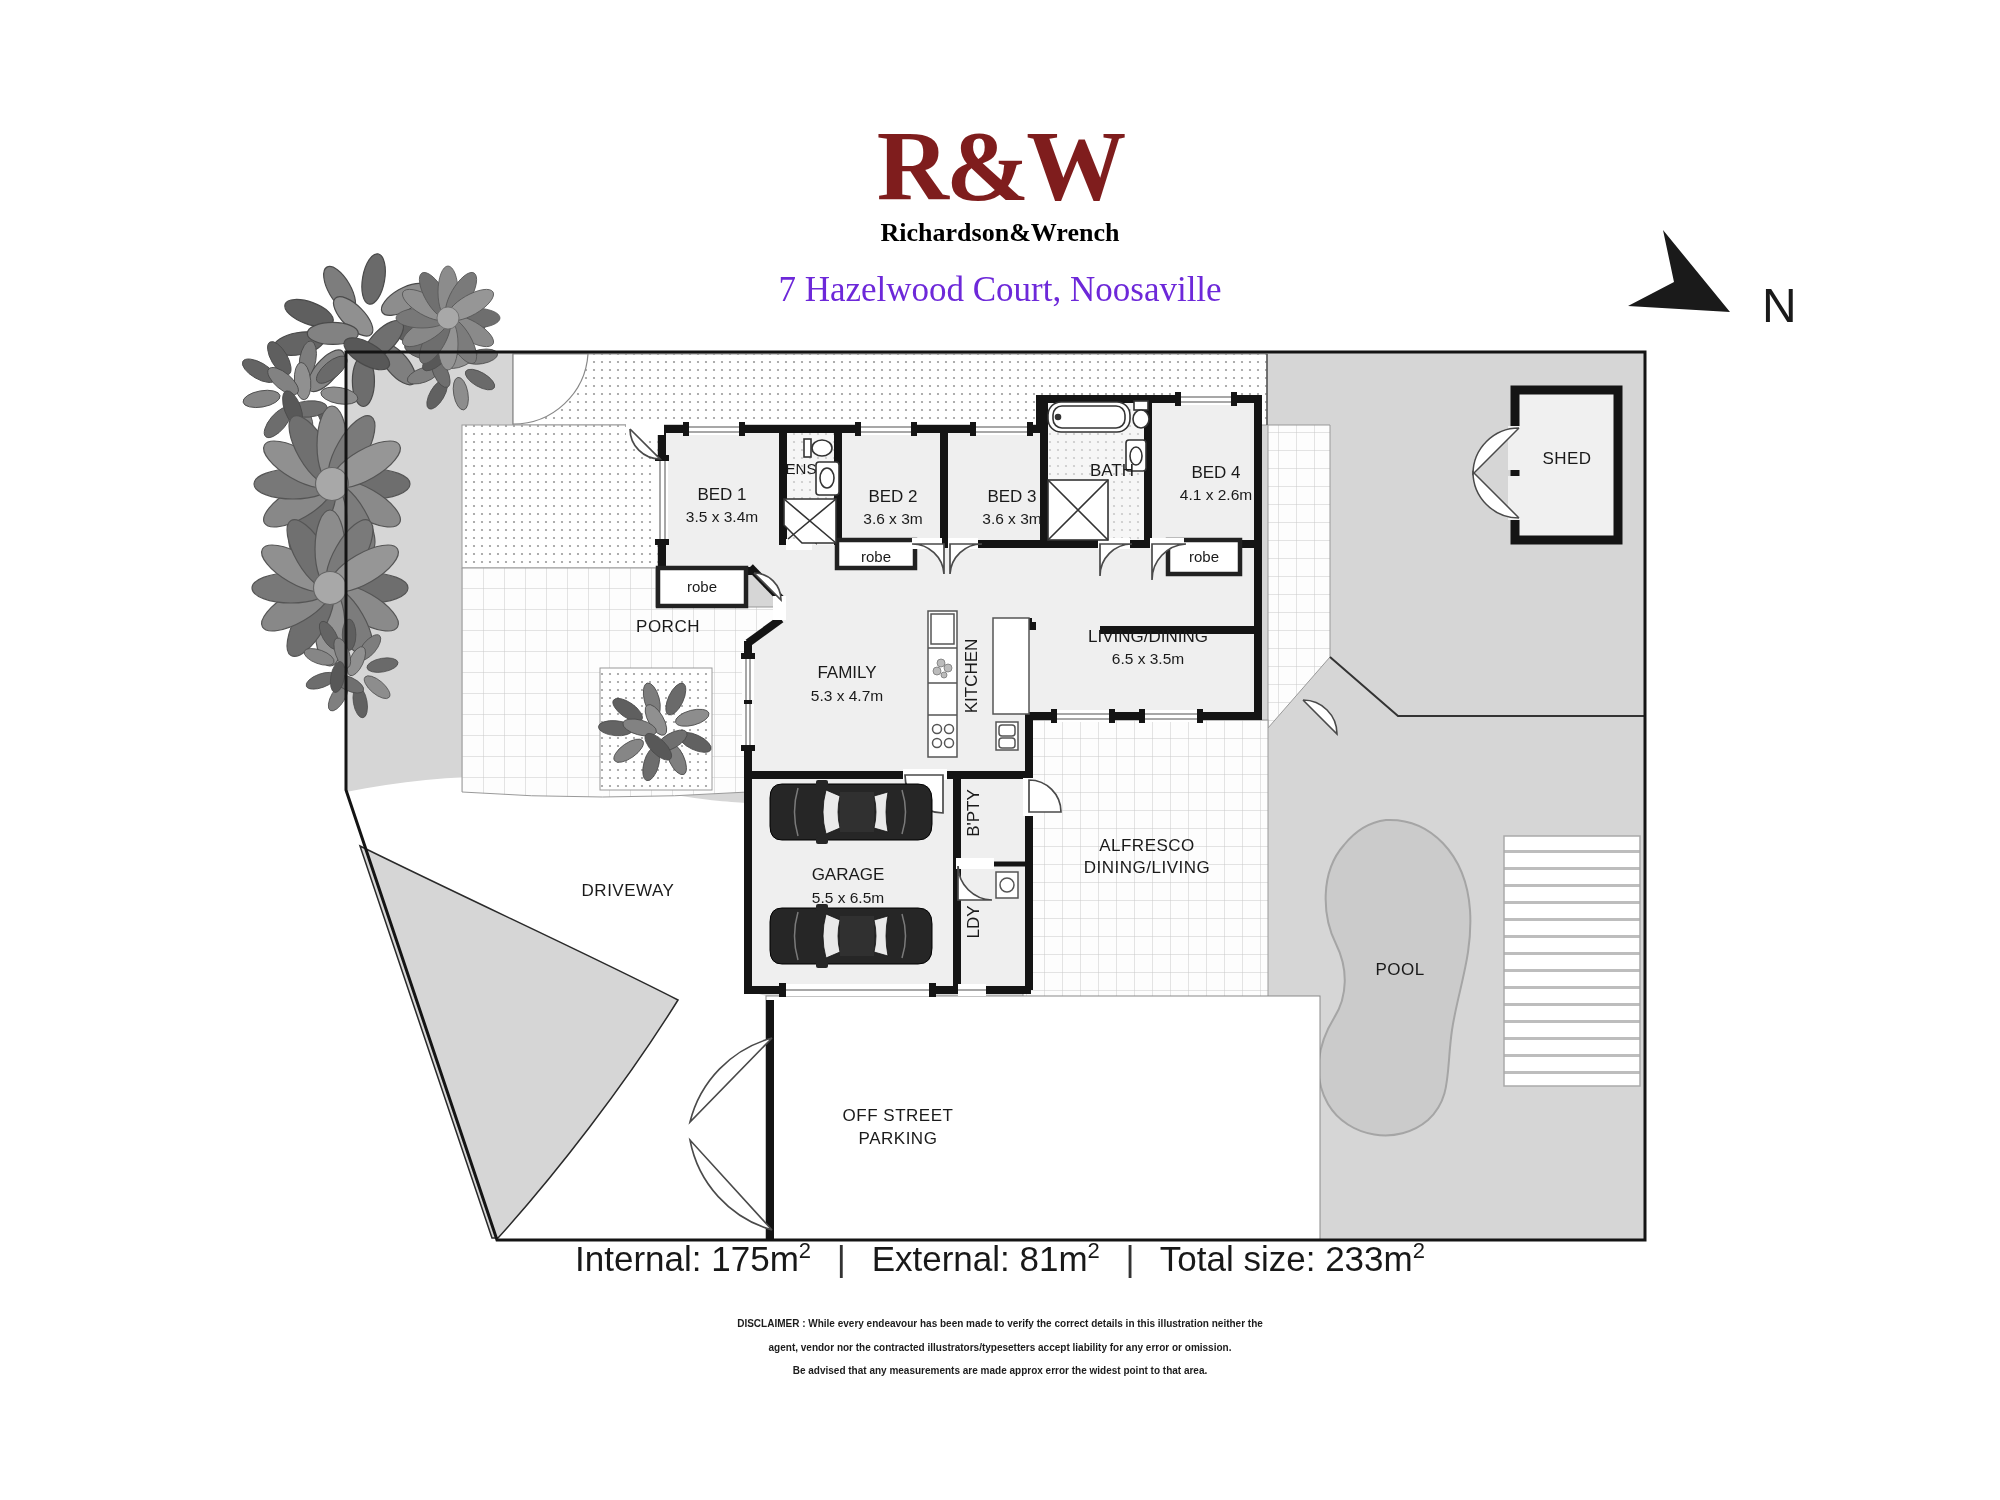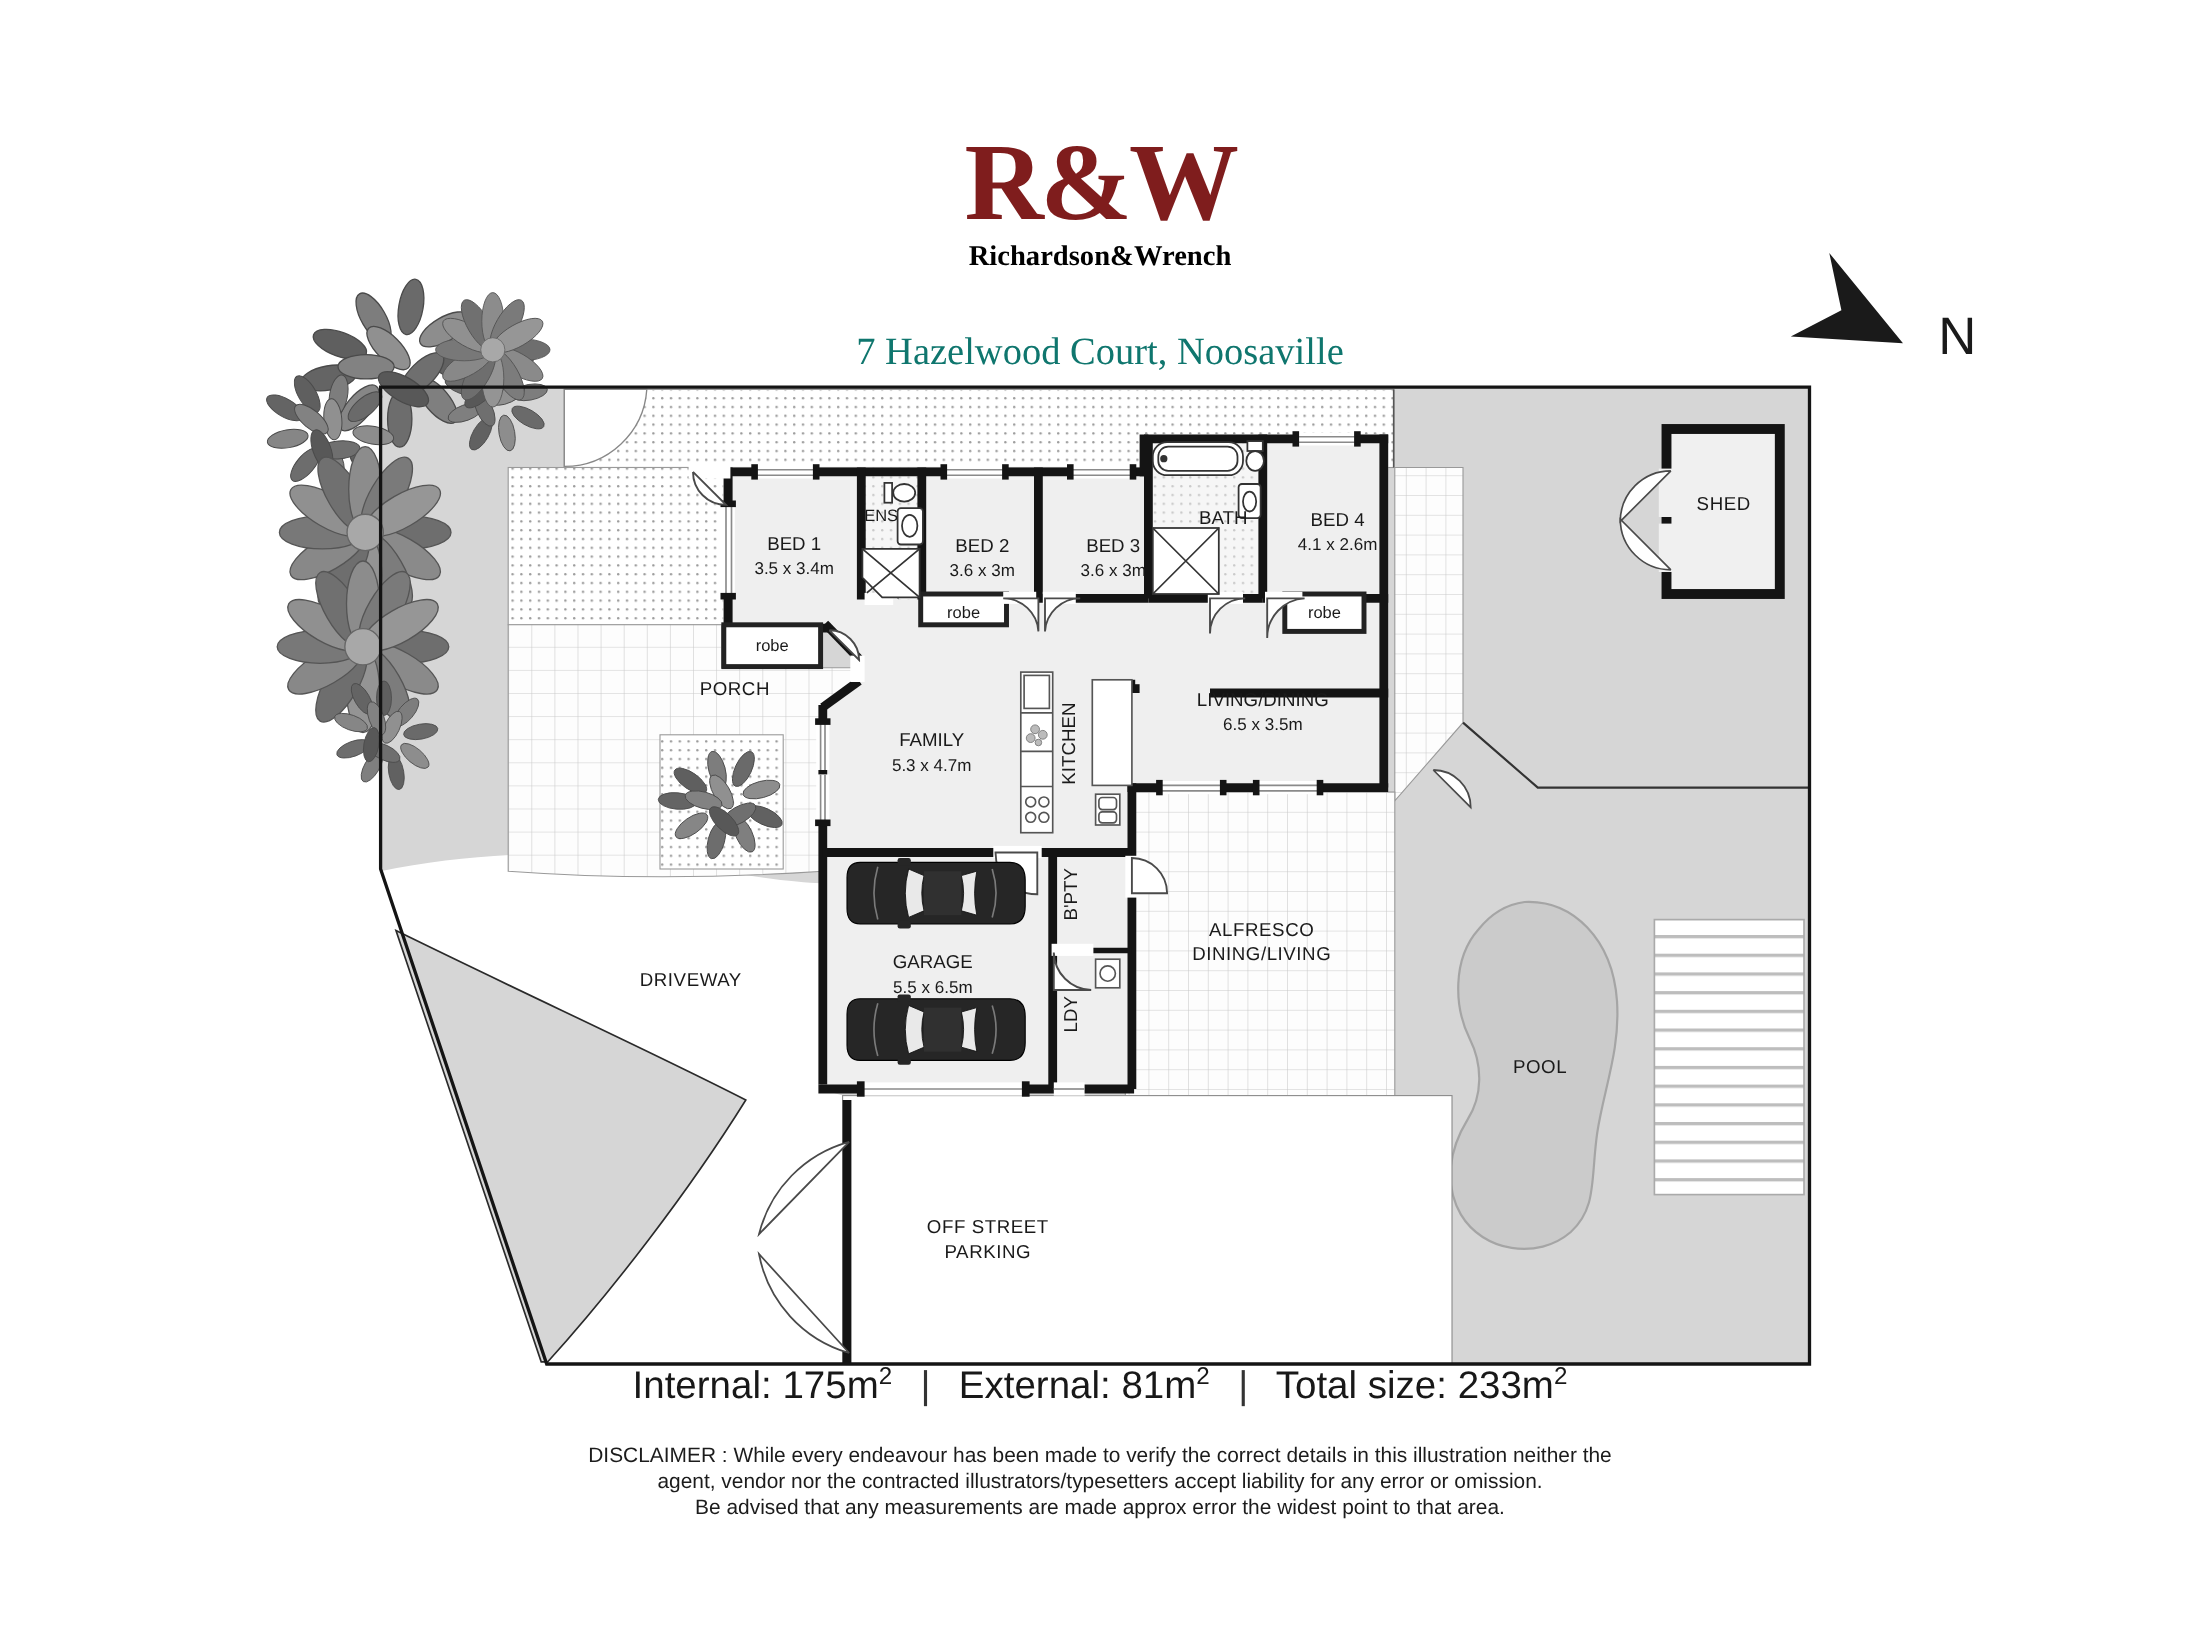--- a/index.html
+++ b/index.html
@@ -3,27 +3,27 @@
 <meta charset="utf-8">
 <style>
   html,body{margin:0;padding:0;background:#fff;}
   #stage{position:relative;width:2000px;height:1500px;background:#ffffff;overflow:hidden;
          font-family:"Liberation Sans",sans-serif;}
   .ctr{position:absolute;left:0;width:2000px;text-align:center;}
   #logo{top:92px;font-family:"Liberation Serif",serif;font-weight:bold;font-size:100px;
         letter-spacing:-3px;color:#7f1d1d;line-height:1;margin-top:24px;}
   #brand{top:220px;font-family:"Liberation Serif",serif;font-weight:bold;font-size:26px;
         color:#000000;line-height:1;}
-  #address{top:272px;font-family:"Liberation Serif",serif;font-size:35px;color:#0f766e;line-height:1;margin-top:30px;}
+  #address{top:272px;font-family:"Liberation Serif",serif;font-size:35px;color:#6d28d9;line-height:1;}
   #plan{position:absolute;left:0;top:0;}
   #north{position:absolute;left:1600px;top:200px;}
   #summary{top:1238px;font-size:35px;color:#181818;}
   #summary .sep{padding:0 16px;font-weight:normal;color:#333;}
   #summary sup{font-size:22px;}
-  #disclaimer{top:1312px;font-size:19px;line-height:23.5px;color:#1c1c1c;}
+  #disclaimer{top:1312px;font-size:10px;line-height:23.5px;color:#1c1c1c;font-weight:bold;}
   svg text{font-family:"Liberation Sans",sans-serif;fill:#1a1a1a;}
   .rname{font-size:17px;}
   .rdims{font-size:15.5px;}
   .rsmall{font-size:15px;}
   .slabel{font-size:17px;letter-spacing:.5px;}
 </style>
 </head>
 <body>
 
 <div id="stage">

